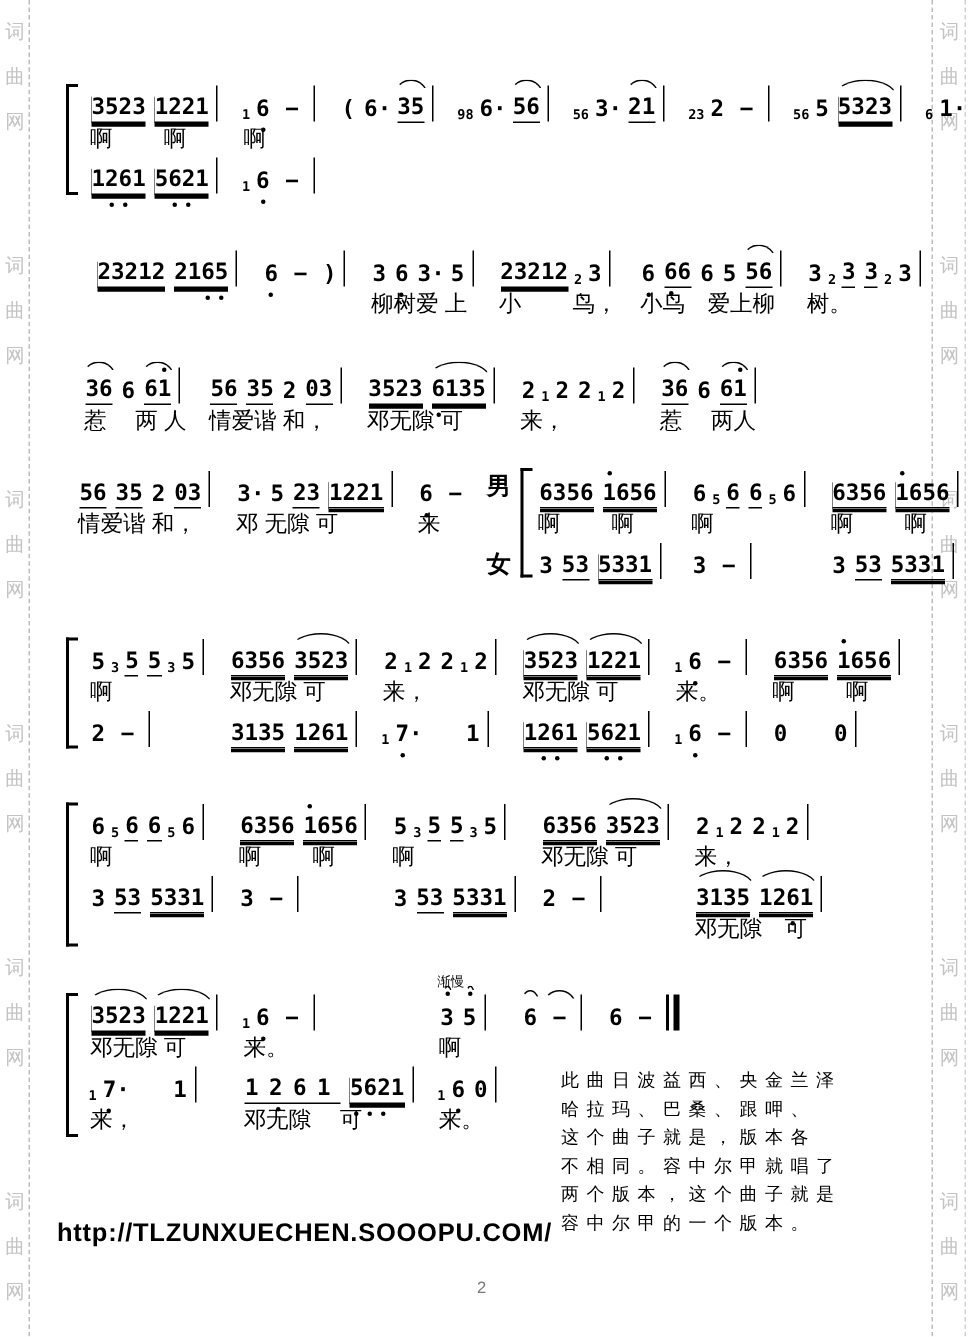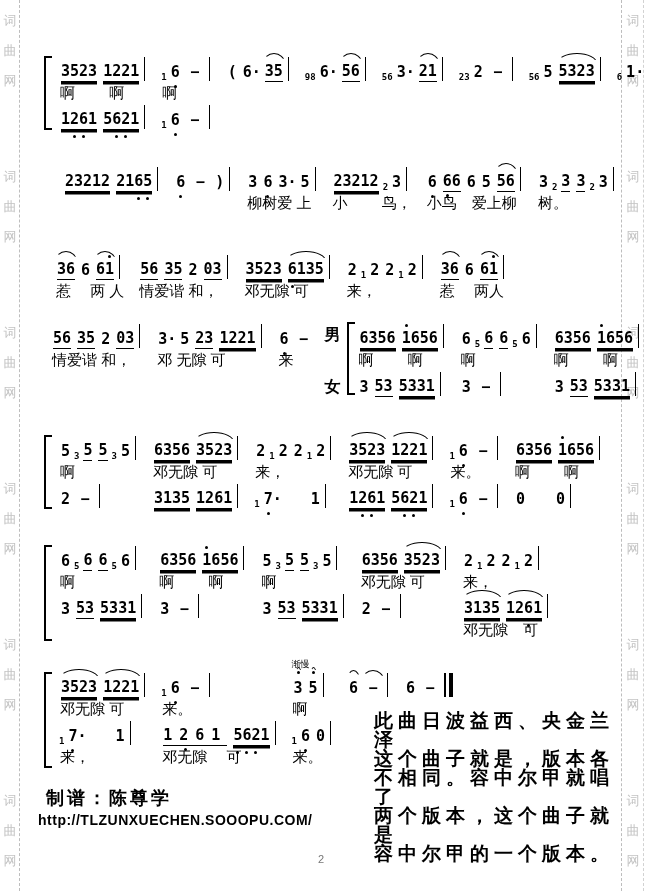--- a/index.html
+++ b/index.html
@@ -11,21 +11,21 @@
   .wm-left{left:1px;} .wm-right{right:3px;}
   .wm-group{margin-bottom:66px;display:flex;flex-direction:column;}
   .dashline{position:absolute;top:0;bottom:0;width:0;border-left:1px dashed #bdbdbd;}
   .dl-left{left:19px;} .dl-right{left:621px;} .dl-edge{left:643px;border-left-color:#d2d2d2;}
   
   .score{position:absolute;left:44px;top:56px;width:592px;}
   .system{position:relative;display:flex;align-items:flex-start;white-space:nowrap;}
   .system.bracketed::before{content:"";display:block;width:6px;align-self:stretch;
        border:2px solid #000;border-right:none;margin-right:6px;flex:0 0 auto;}
   .sys-1{margin-top:36px;margin-left:18px;}
-  .sys-2{margin-top:40px;margin-left:10px;}
+  .sys-2{margin-top:30px;margin-left:10px;}
   .sys-3{margin-top:21px;margin-left:6px;}
   .sys-4{margin-top:36px;}
   .sys-5{margin-top:36px;}
   .sys-6{margin-top:31px;}
   .measure{display:inline-flex;flex-direction:column;margin-right:13px;position:relative;}
   .measure.dbr{margin-left:12px;}
   .measure.dbr::before{content:"";position:absolute;left:-10px;top:-1px;bottom:2px;width:6px;
        border:2px solid #000;border-right:none;}
   .notes-row{display:flex;align-items:flex-end;height:26px;}
   .lyric-row{height:22px;line-height:22px;font-size:15px;white-space:pre;padding-left:2px;}
@@ -48,23 +48,23 @@
   .dash{min-width:18px;text-align:center;}
   .dotaft{margin-left:-3px;margin-right:1px;}
   .paren{font-weight:bold;}
   .wide{margin-left:28px;}
   .spread{letter-spacing:7px;}
   .label-cell{display:inline-flex;flex-direction:column;justify-content:space-between;
       height:76px;margin-right:4px;margin-left:-4px;}
   .vlabel{font-weight:bold;font-size:16px;line-height:24px;}
   
   .annotation{position:absolute;left:374px;top:711px;width:262px;
-      font-size:19px;font-weight:bold;line-height:19px;letter-spacing:5px;}
+      font-size:12px;font-weight:normal;line-height:19px;letter-spacing:5px;}
   .credit{position:absolute;left:46px;top:786px;font-size:18px;font-weight:bold;letter-spacing:3px;}
-  .url{position:absolute;left:38px;top:812px;font-size:14px;font-weight:bold;letter-spacing:.5px;}
+  .url{position:absolute;left:38px;top:812px;font-size:17px;font-weight:bold;letter-spacing:.5px;}
   .pagenum{position:absolute;left:318px;top:853px;font-size:11px;color:#777;}
 </style>
 </head>
 <body>
 
 <div class="page">
   <div class="wm-col wm-left" style="color: rgb(195, 195, 195);">
       <div class="wm-group">
         <span>词</span>
         <span>曲</span>
@@ -640,22 +640,22 @@
             <span class="tk">6</span>
             <span class="tk dash">−</span>
             <span class="bar final"></span>
           </div>
         </div>
       </div>
     </div>
 
   <div class="annotation">
       <div class="anno-line">此曲日波益西、央金兰泽</div>
+      <div class="anno-line">哈拉玛、巴桑、跟呷、</div>
       <div class="anno-line">这个曲子就是，版本各</div>
       <div class="anno-line">不相同。容中尔甲就唱了</div>
       <div class="anno-line">两个版本，这个曲子就是</div>
       <div class="anno-line">容中尔甲的一个版本。</div>
     </div>
 
-  <div class="credit">制谱：陈尊学</div>
   <div class="url">http://TLZUNXUECHEN.SOOOPU.COM/</div>
   <div class="pagenum">2</div>
 </div>
 
 </body></html>

